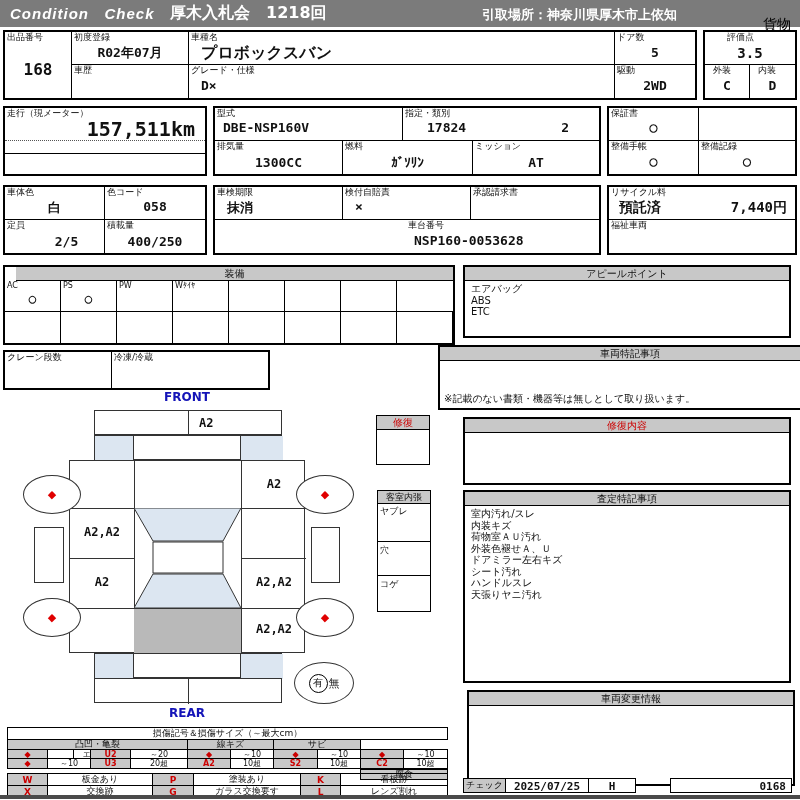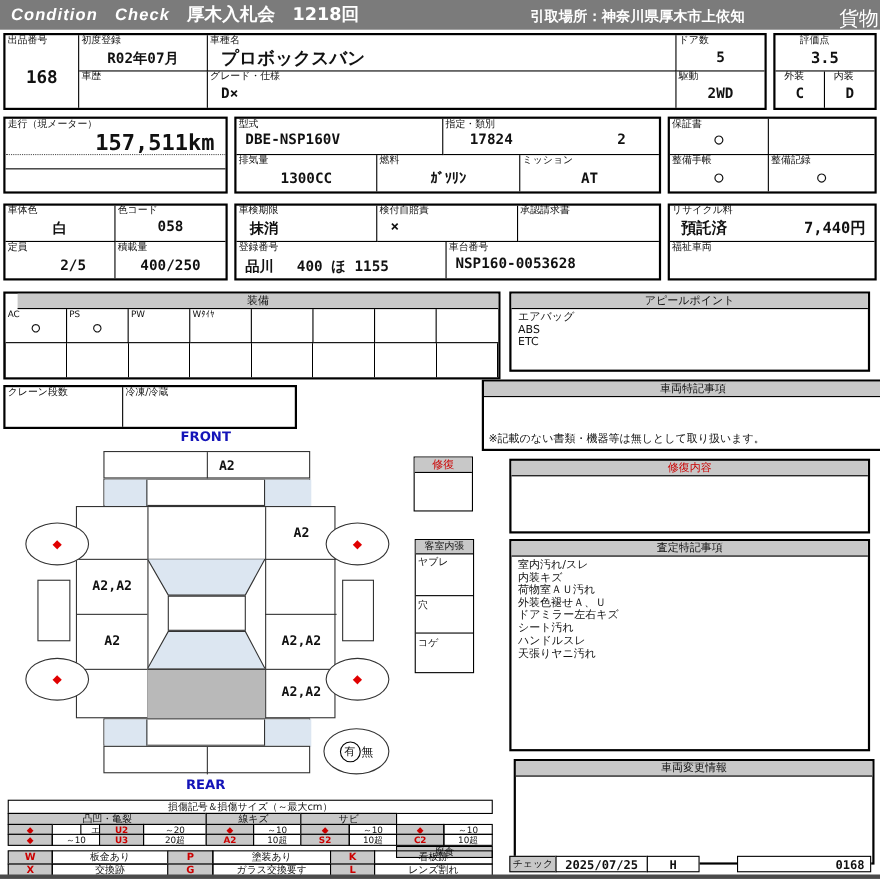--- a/index.html
+++ b/index.html
@@ -35,21 +35,21 @@
 
 <div class="page">
 
   <div class="abs topbar">
     <span class="abs logo" style="left:10px;top:5px;">
       <span>Condition</span>&nbsp;&nbsp;
       <span>Check</span>
     </span>
     <span class="abs" style="left:170px;top:3px;font-size:16px;font-weight:bold;">厚木入札会　1218回</span>
     <span class="abs" style="left:482px;top:6px;font-size:13px;font-weight:bold;">引取場所：神奈川県厚木市上依知</span>
-    <span class="abs" style="left:763px;top:5px;font-size:18px;color:#ffffff;">貨物</span>
+    <span class="abs" style="left:763px;top:16px;font-size:14px;color:#000000;">貨物</span>
   </div>
 
   <div class="abs box" style="left:3px;top:30px;width:694px;height:70px;">
     <div class="abs" style="left:0;top:0;width:67px;height:66px;border-right:1px solid #000;">
       <span class="lbl">出品番号</span>
       <span class="val" style="top:28px;font-size:16px;">168</span>
     </div>
     <div class="abs" style="left:67px;top:0;width:117px;height:33px;border-right:1px solid #000;border-bottom:1px solid #000;">
       <span class="lbl">初度登録</span>
       <span class="val" style="top:12px;">R02年07月</span>
@@ -160,24 +160,20 @@
     <div class="abs" style="left:0;top:0;width:128px;height:33px;border-right:1px solid #000;border-bottom:1px solid #000;">
       <span class="lbl">車検期限</span>
       <span class="val" style="top:12px;text-align:left;left:12px;">抹消</span>
     </div>
     <div class="abs" style="left:128px;top:0;width:128px;height:33px;border-right:1px solid #000;border-bottom:1px solid #000;">
       <span class="lbl">検付自賠責</span>
       <span class="val" style="top:12px;text-align:left;left:12px;">×</span>
     </div>
     <div class="abs" style="left:256px;top:0;width:128px;height:33px;border-bottom:1px solid #000;">
       <span class="lbl">承認請求書</span>
-    </div>
-    <div class="abs" style="left:0;top:33px;width:191px;height:33px;border-right:1px solid #000;">
-      <span class="lbl">登録番号</span>
-      <span class="val" style="top:13px;text-align:left;left:8px;">品川　 400 ほ 1155</span>
     </div>
     <div class="abs" style="left:191px;top:33px;width:193px;height:33px;">
       <span class="lbl">車台番号</span>
       <span class="val" style="top:13px;text-align:left;left:8px;">NSP160-0053628</span>
     </div>
   </div>
 
   <div class="abs box" style="left:607px;top:185px;width:190px;height:70px;">
     <div class="abs" style="left:0;top:0;width:186px;height:33px;border-bottom:1px solid #000;">
       <span class="lbl">リサイクル料</span>

